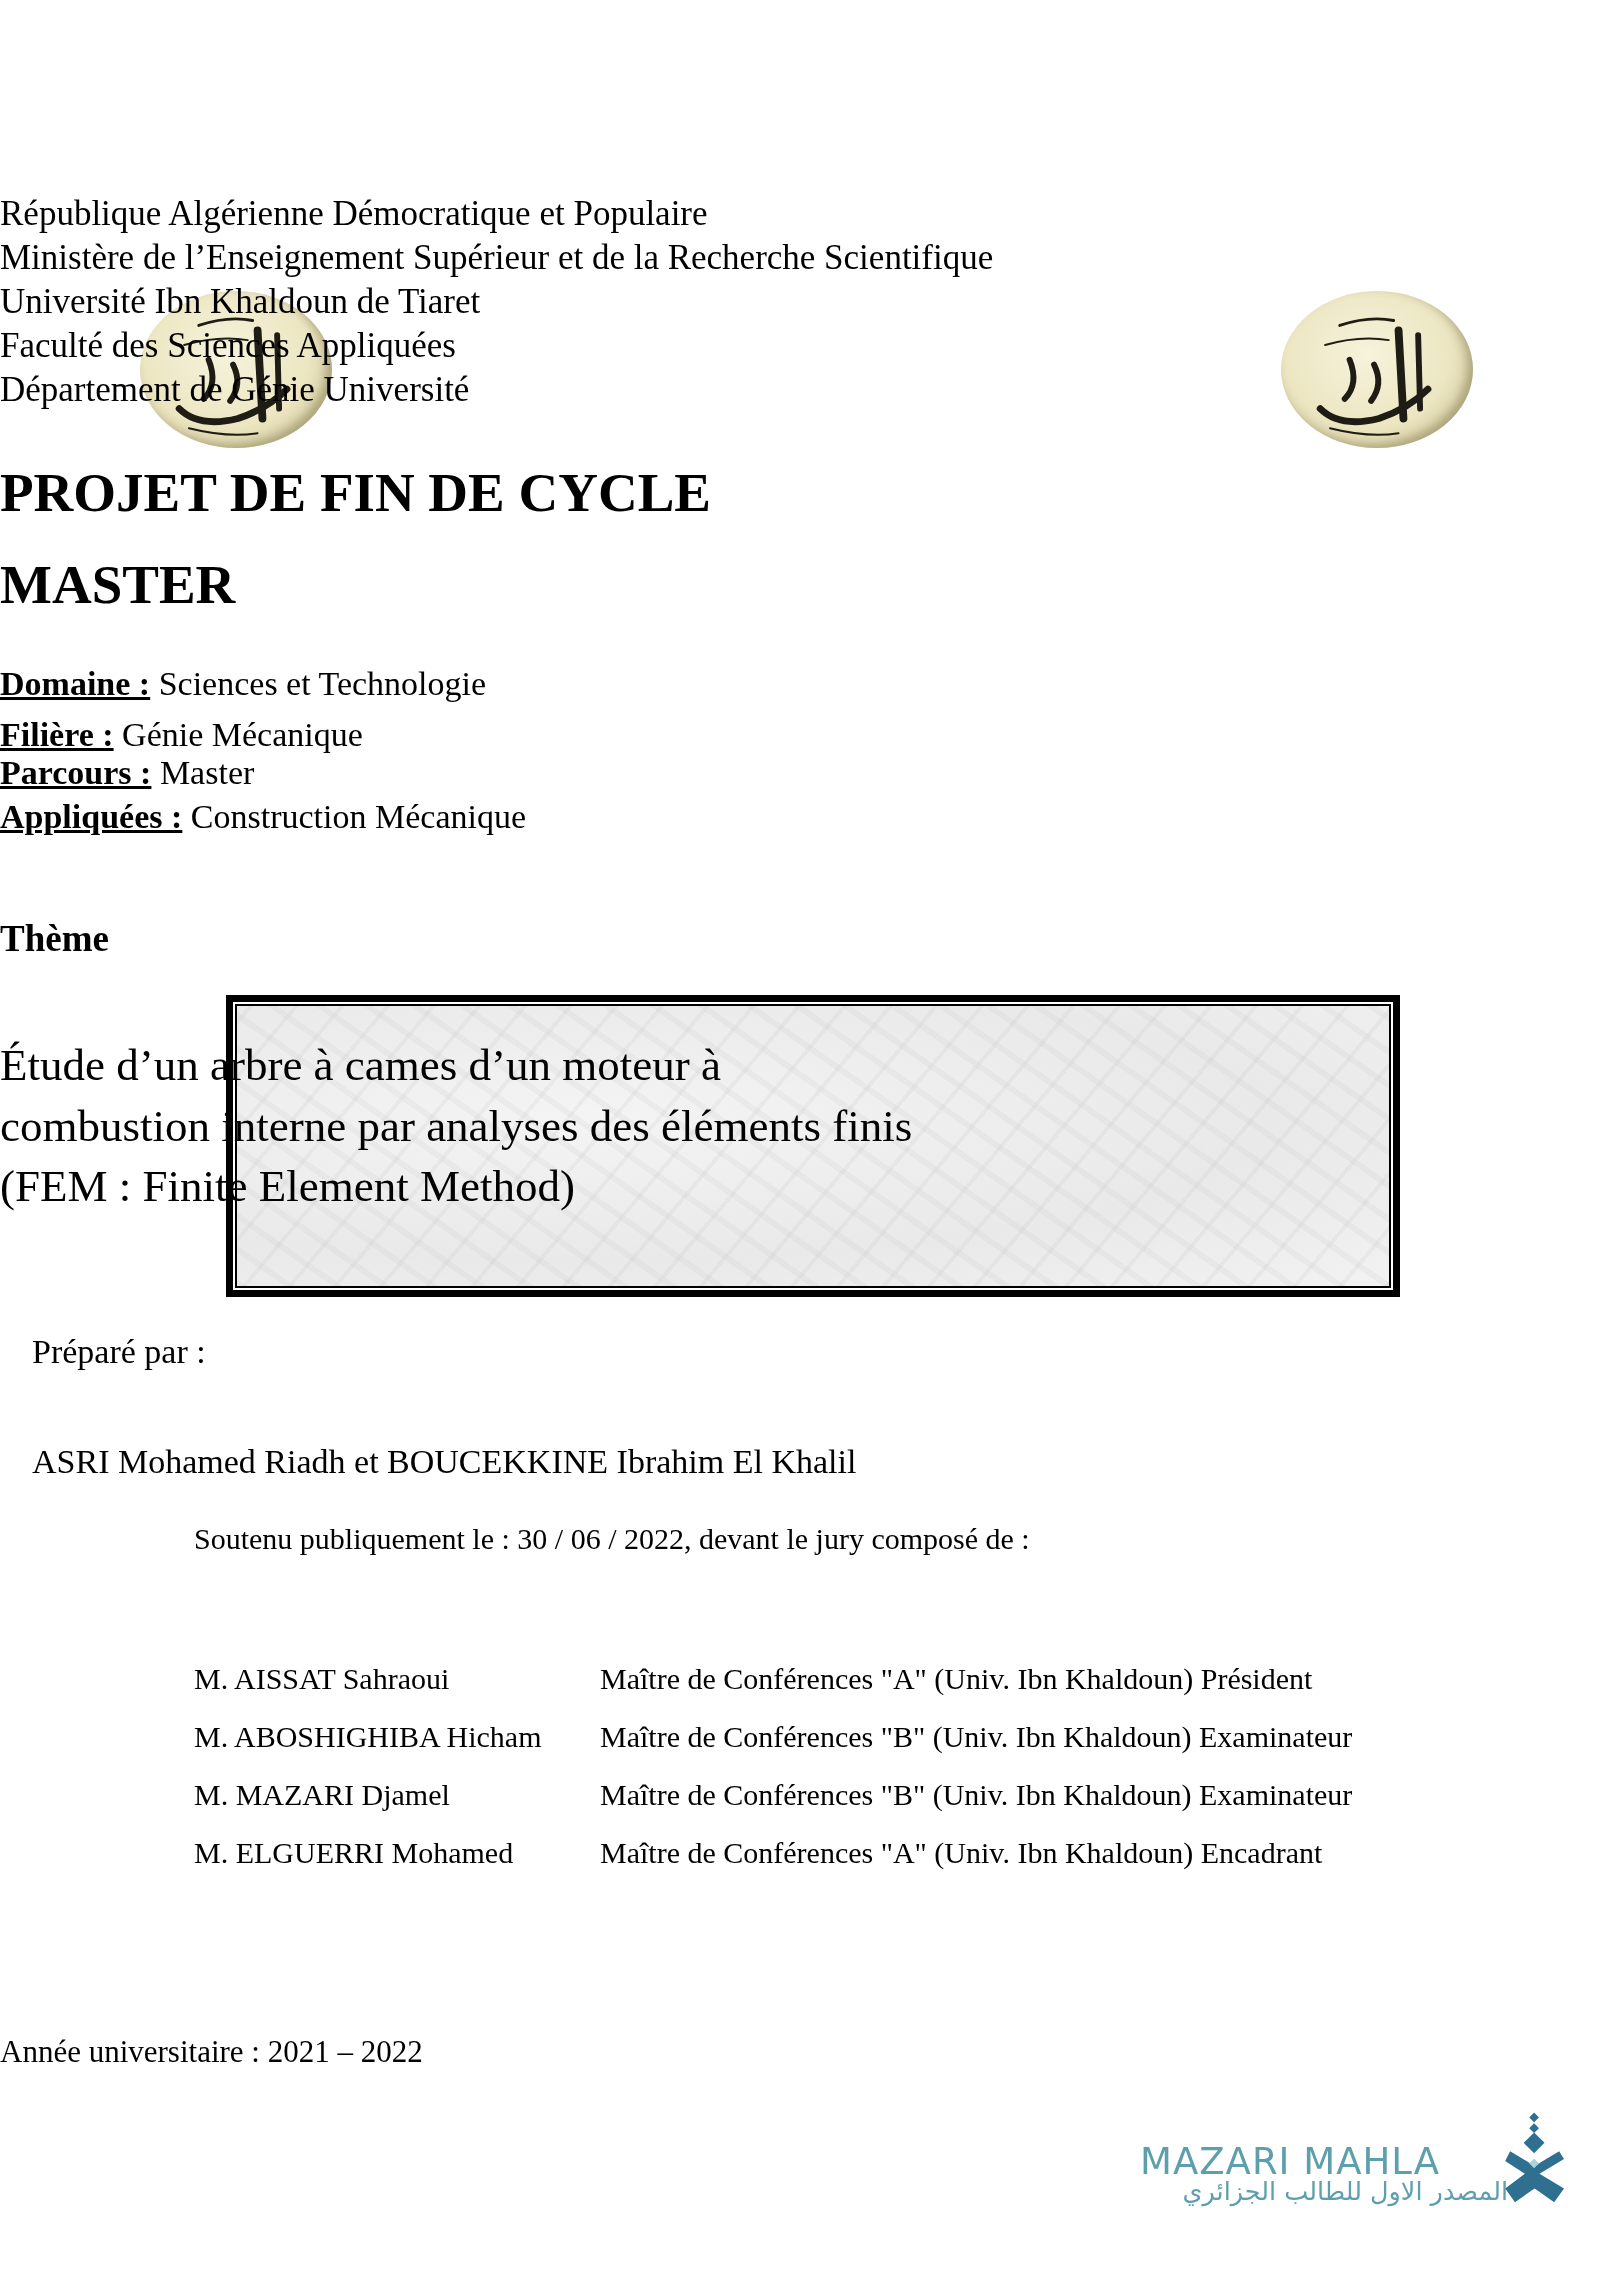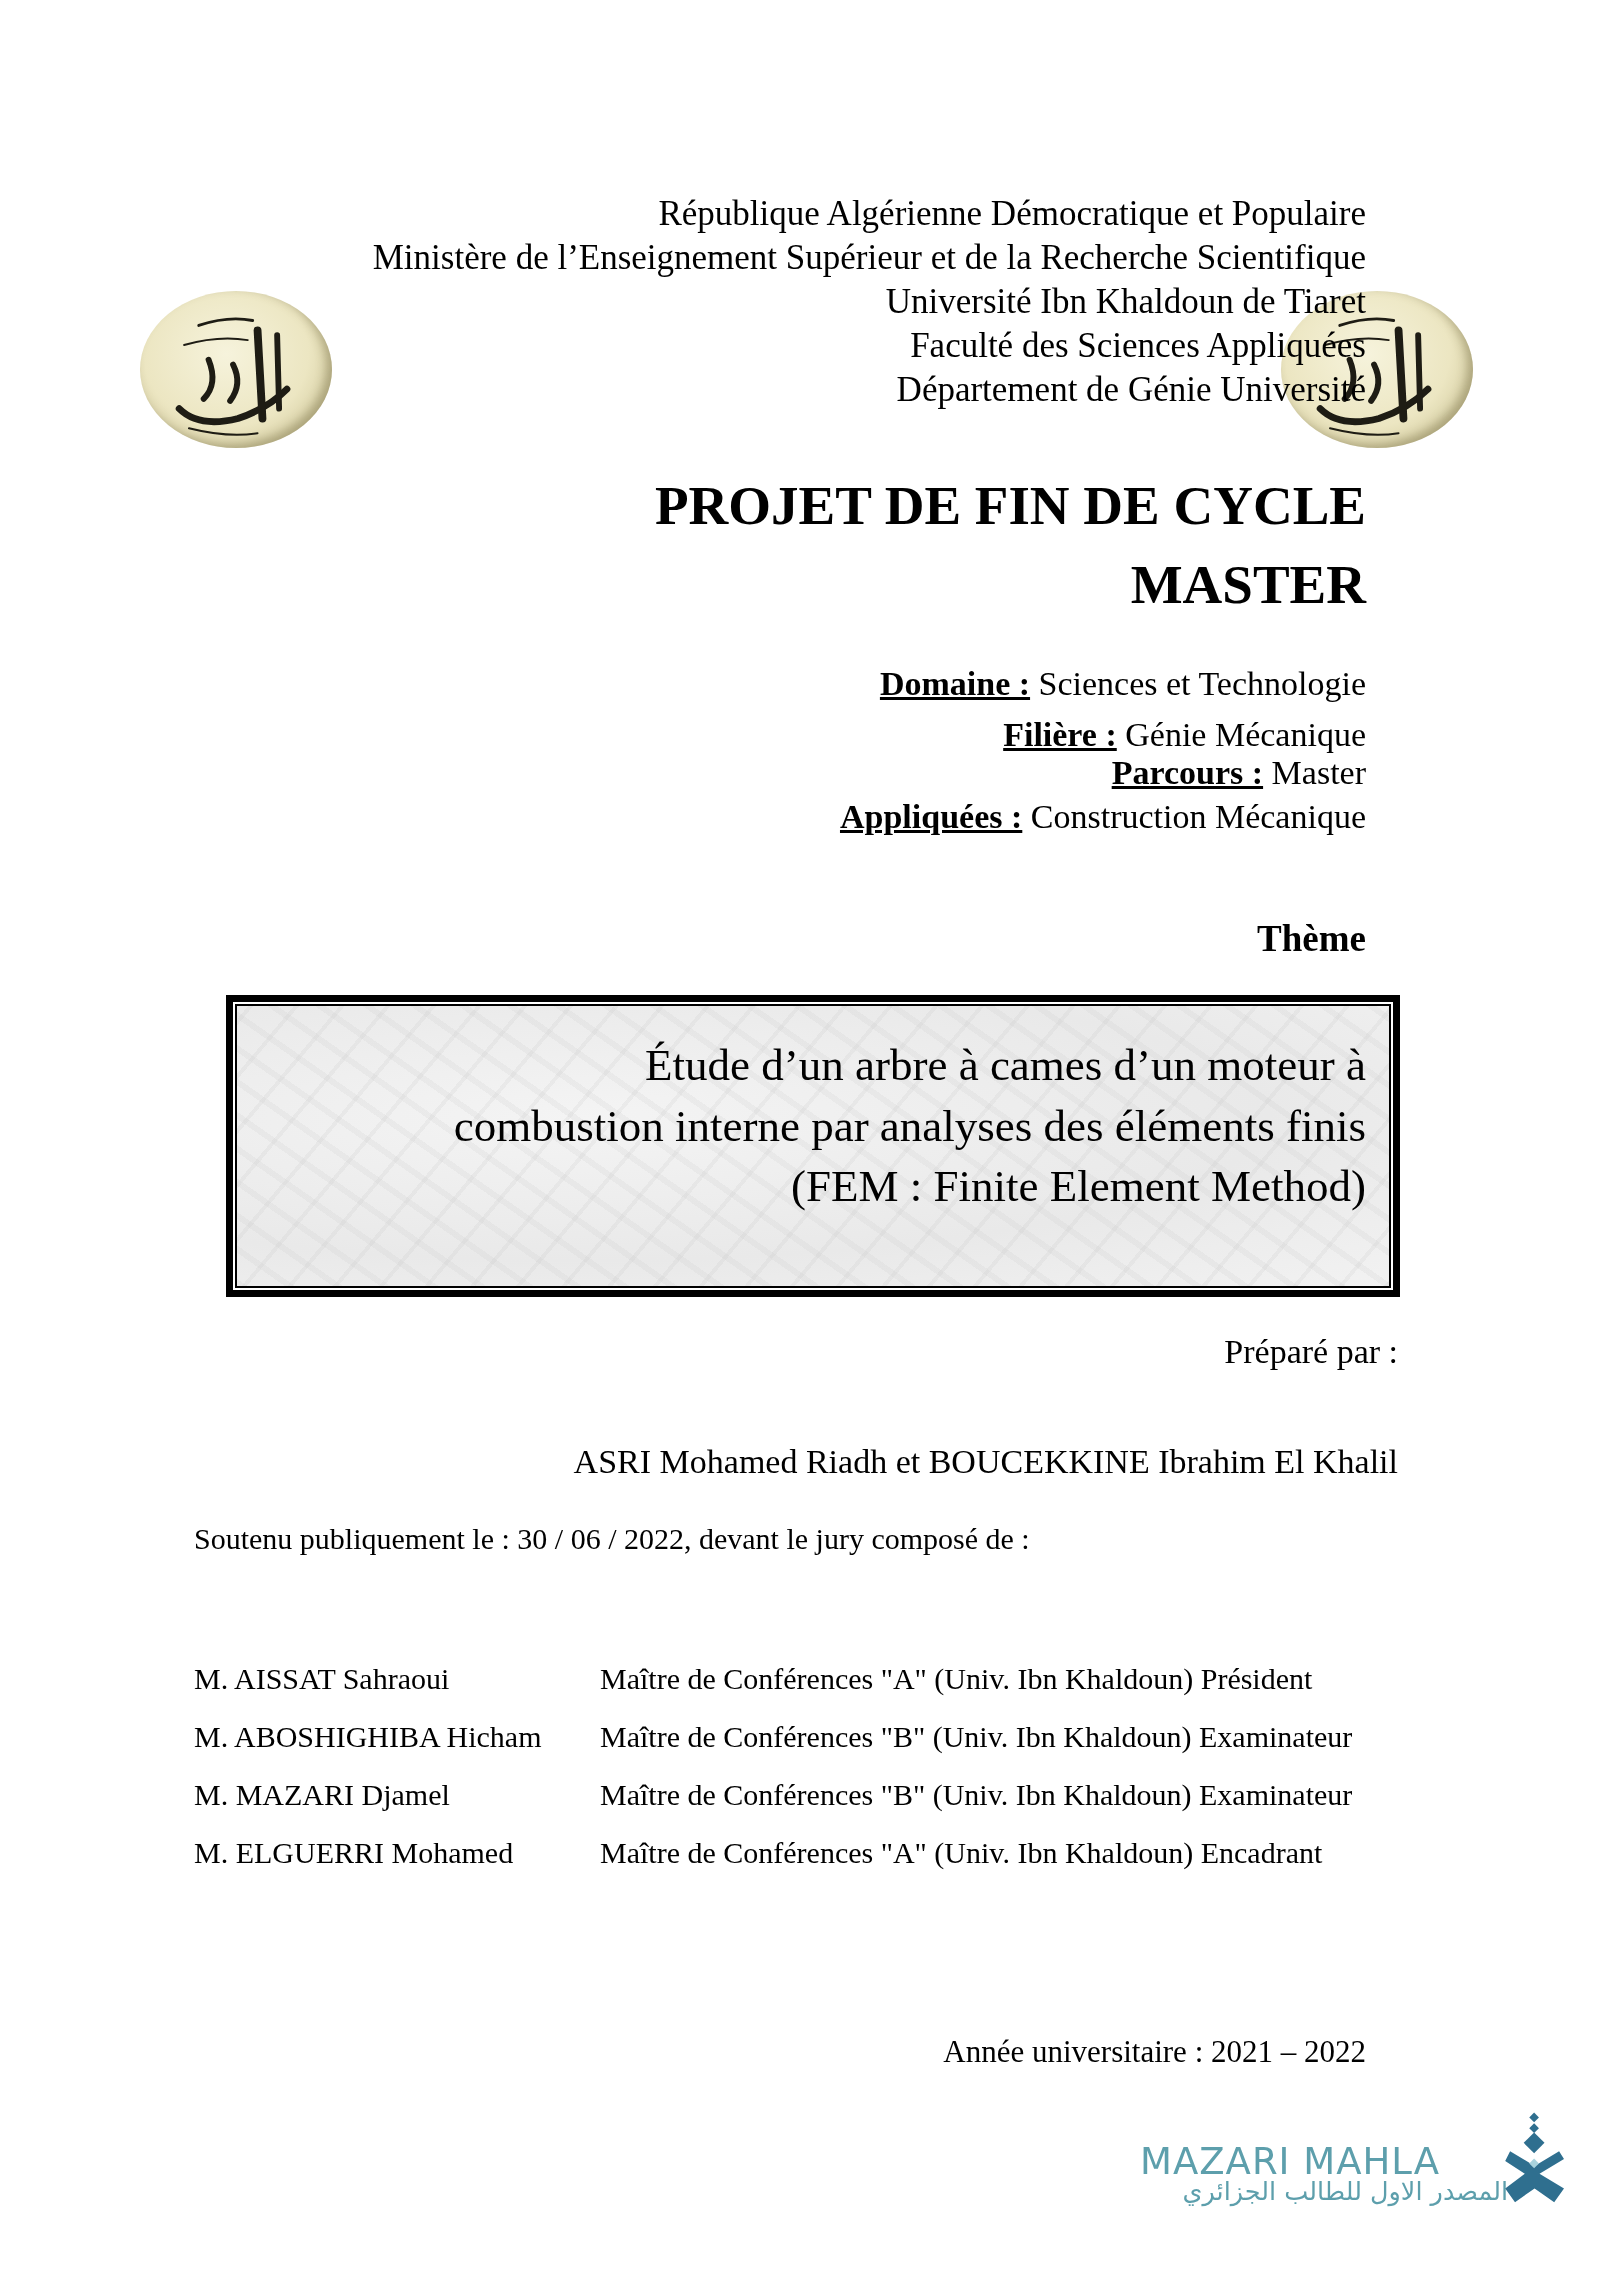--- a/index.html
+++ b/index.html
@@ -1,19 +1,19 @@
 <!DOCTYPE html>
 <html><head>
 <meta charset="utf-8">
 <style>
   html, body { margin:0; padding:0; background:#ffffff; }
   body { width:1621px; height:2293px; position:relative; overflow:hidden;
          font-family:"Liberation Serif", "DejaVu Serif", serif; color:#000; }
   .abs { position:absolute; line-height:1; white-space:nowrap; }
-  .center { left:0; width:1366px; text-align:right; }
+  .center { left:0; width:1366px; text-align:left; }
   .hdr { font-size:35px; }
   .big { font-size:55px; font-weight:bold; }
   .meta { font-size:34px; }
   .meta b { font-weight:bold;text-decoration:underline; }
   .theme { font-size:37px; font-weight:bold; }
   .logo { position:absolute; width:192px; height:157px; border-radius:50%;
           background: radial-gradient(ellipse at 45% 40%, #f6f3dc 0%, #ece6c2 55%, #cfc79a 85%, #9d9670 100%);
           box-shadow: inset -5.9px -3.9px 9.8px rgba(90,80,40,0.35); overflow:hidden; }
   .logo svg { width:100%; height:100%; }
   .titlebox { position:absolute; left:226px; top:995px; width:1174px; height:302px;
@@ -60,21 +60,21 @@
     </g>
   </svg>
 </div>
 
 <div class="abs center hdr" style="top:196px;">République Algérienne Démocratique et Populaire</div>
 <div class="abs center hdr" style="top:240px;">Ministère de l’Enseignement Supérieur et de la Recherche Scientifique</div>
 <div class="abs center hdr" style="top:284px;">Université Ibn Khaldoun de Tiaret</div>
 <div class="abs center hdr" style="top:328px;">Faculté des Sciences Appliquées</div>
 <div class="abs center hdr" style="top:372px;">Département de Génie Université</div>
 
-<div class="abs center big" style="top:478px;">PROJET DE FIN DE CYCLE</div>
+<div class="abs center big" style="top:465px;">PROJET DE FIN DE CYCLE</div>
 <div class="abs center big" style="top:557px;">MASTER</div>
 
 <div class="abs center meta" style="top:667px;"><b>Domaine :</b><span> Sciences et Technologie</span></div>
 <div class="abs center meta" style="top:712px;margin-top:6px;"><b>Filière :</b><span> Génie Mécanique</span></div>
 <div class="abs center meta" style="top:756px;"><b>Parcours :</b><span> Master</span></div>
 <div class="abs center meta" style="top:800px;"><b>Appliquées :</b><span> Construction Mécanique</span></div>
 
 <div class="abs center theme" style="top:920px;">Thème</div>
 
 <div class="titlebox">

